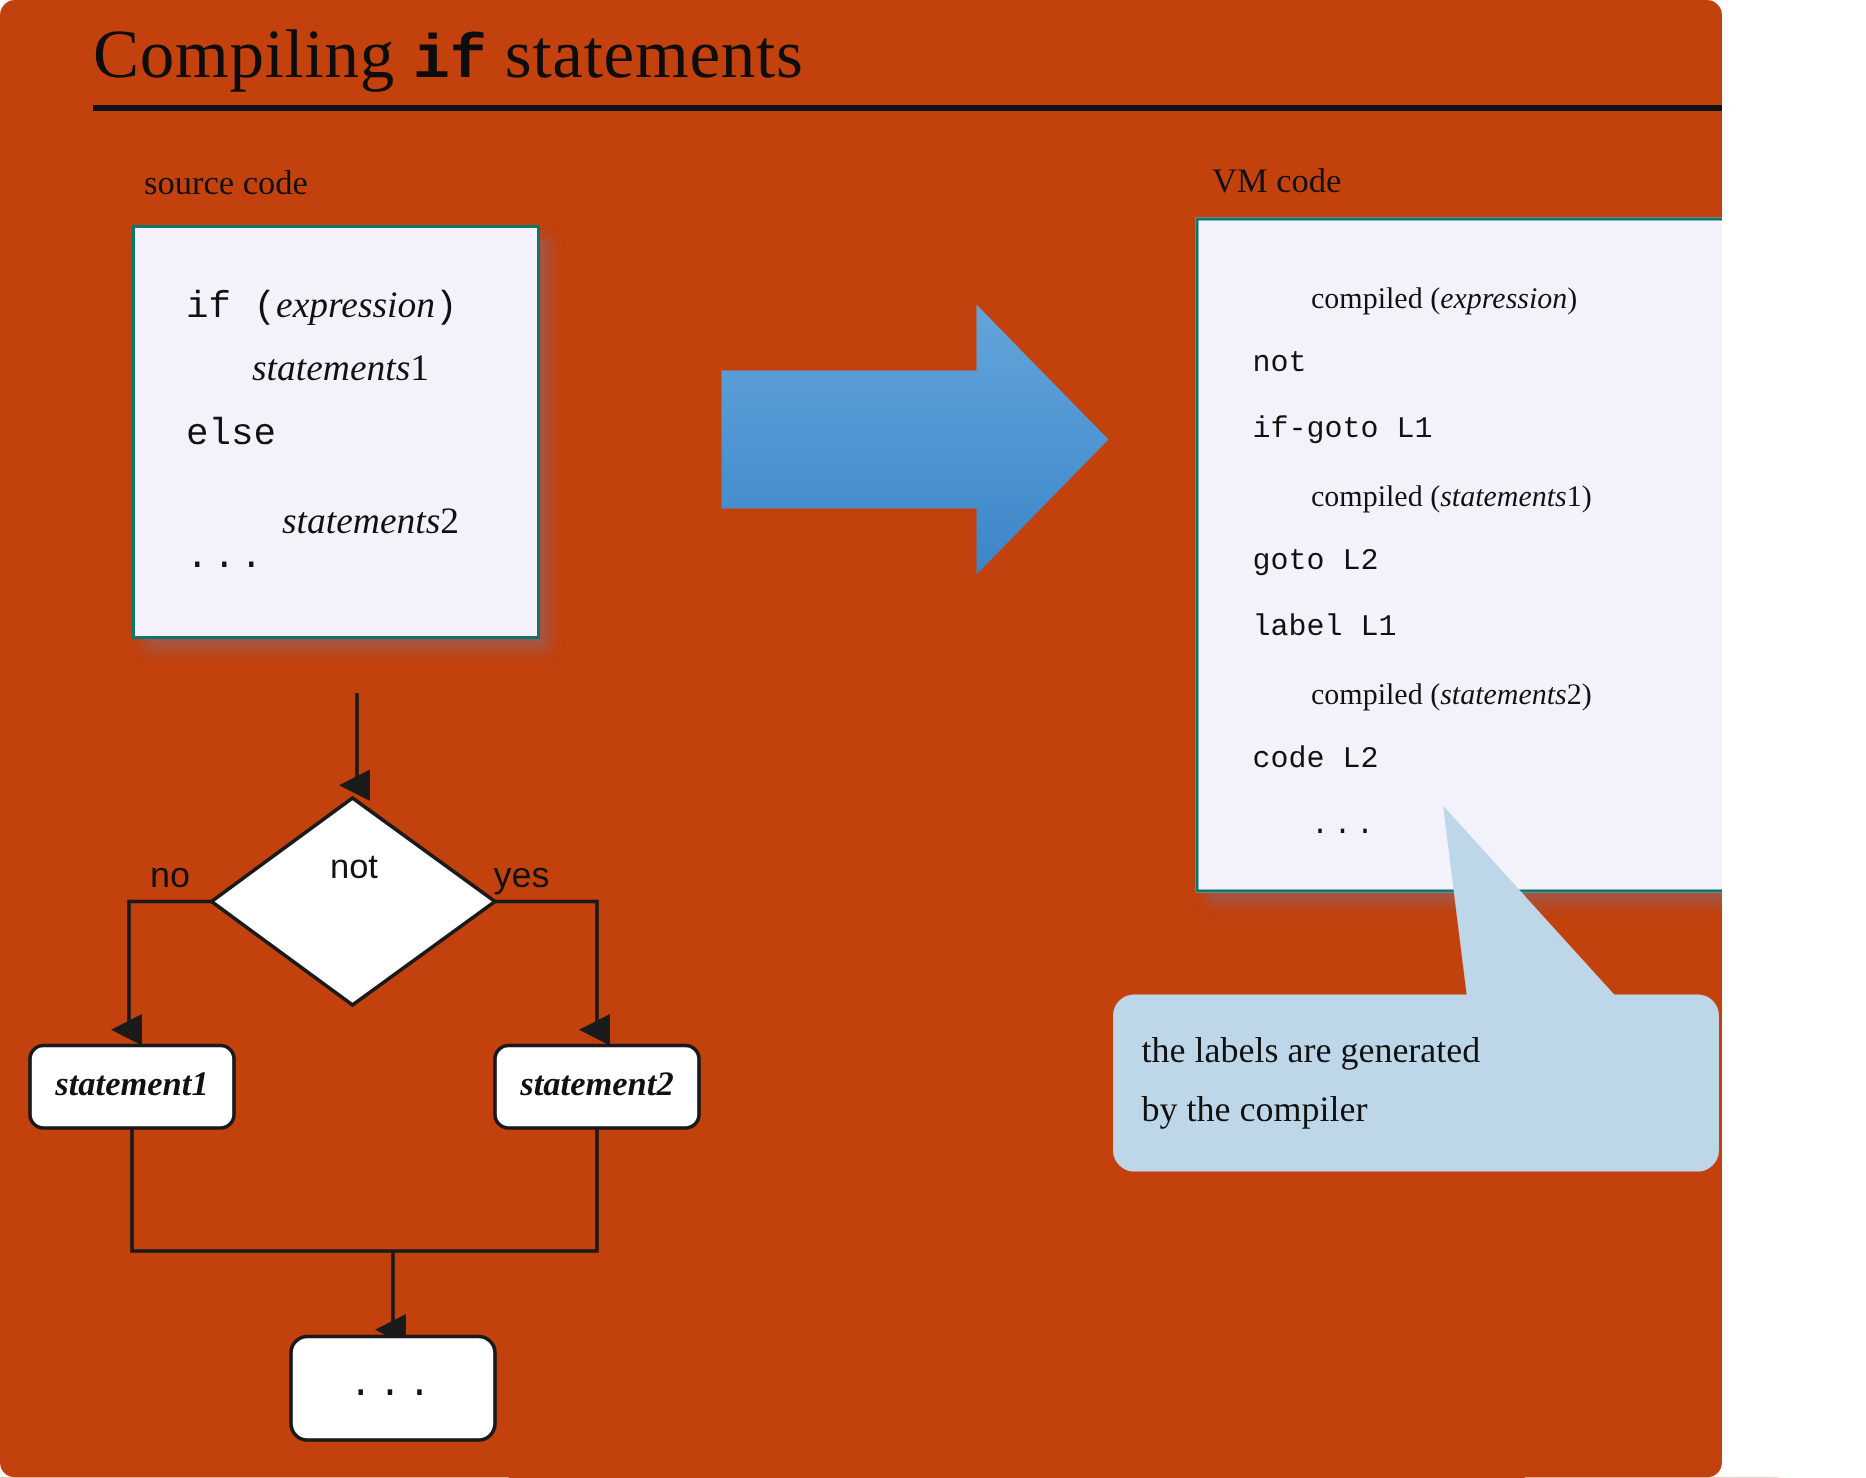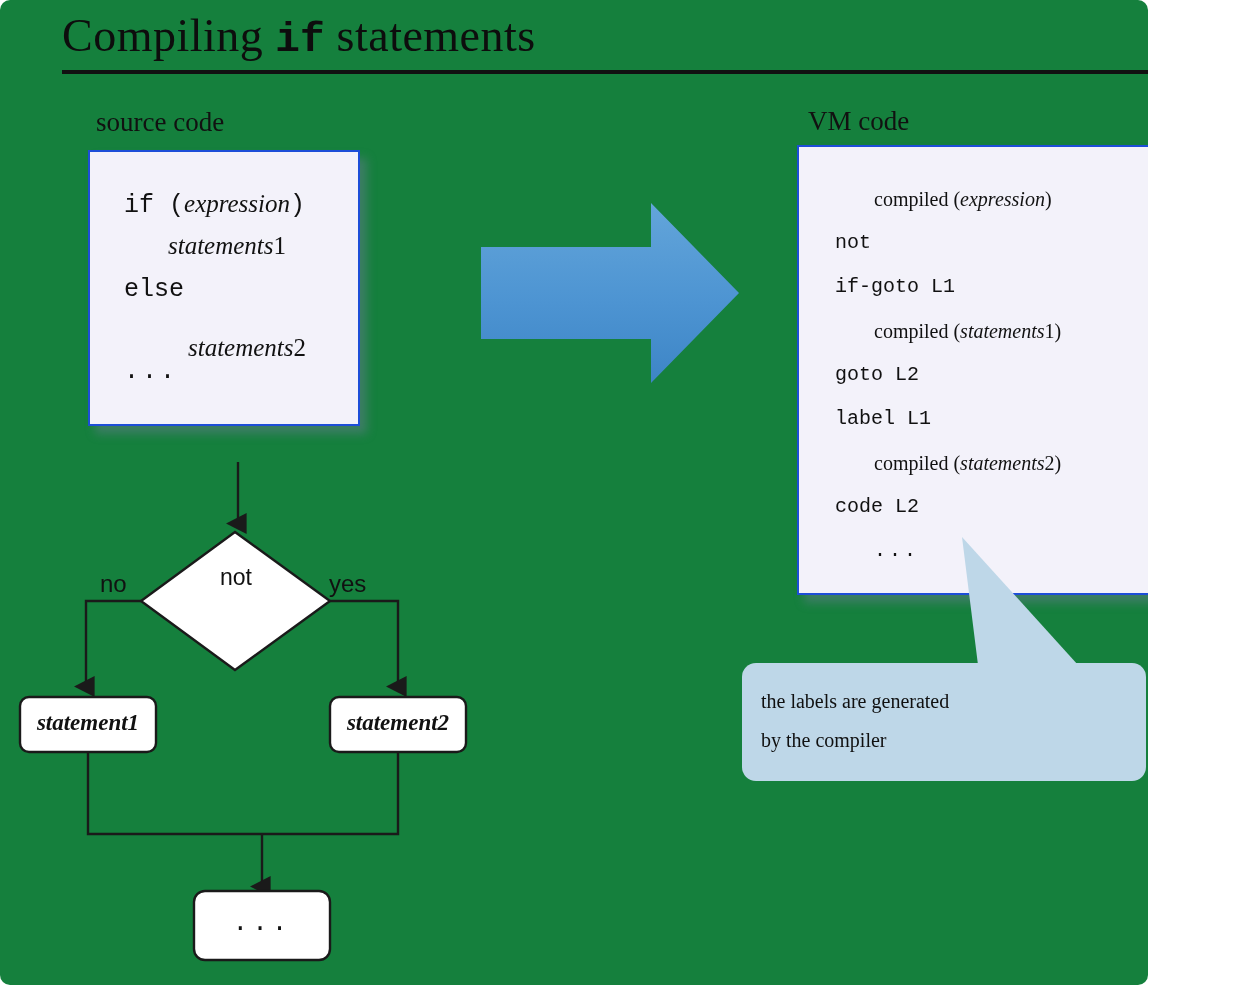--- a/index.html
+++ b/index.html
@@ -5,21 +5,21 @@
 <style>
   html, body {
     margin: 0;
     padding: 0;
     background: #ffffff;
   }
   #slide {
     position: relative;
     width: 1148px;
     height: 985px;
-    background: #15803d;
+    background: #c2410c;
     overflow: hidden;
     font-family: "Liberation Serif", serif;
     color: #0a0a0a;
     border-radius: 10px;
   }
 
   
   #title {
     position: absolute;
     left: 62px;
@@ -43,33 +43,33 @@
     top: 70px;
     width: 1182px;
     height: 4px;
     background: #111111;
   }
 
   
   .caption {
     position: absolute;
     font-family: "Liberation Serif", serif;
-    font-size: 27px;
+    font-size: 23px;
     line-height: 32px;
     color: #111111;
     white-space: nowrap;
   }
   #caption-source { left: 96px; top: 106px; }
   #caption-vm     { left: 808px; top: 105px; }
 
   
   .codebox {
     position: absolute;
     background: #f3f2fa;
-    border: 2px solid #1d4ed8;
+    border: 2px solid #0f766e;
     box-shadow: 7px 8px 9px rgba(120,120,160,0.40);
     box-sizing: border-box;
   }
   #source-box { left: 88px; top: 150px; width: 272px; height: 276px; }
   #vm-box     { left: 797px; top: 145px; width: 392px; height: 450px; }
 
   .codeline {
     position: absolute;
     white-space: nowrap;
     color: #111111;
@@ -196,21 +196,21 @@
     height: 118px;
     background: #bed7e8;
     border-radius: 14px;
   }
   #callout-text {
     position: absolute;
     left: 761px;
     top: 682px;
     width: 370px;
     font-family: "Liberation Serif", serif;
-    font-size: 20px;
+    font-size: 24px;
     line-height: 39px;
     color: #101010;
   }
 </style>
 </head>
 <body>
 
 <div id="slide">
 
   <div id="title"><span>Compiling </span><span class="mono">if</span><span> statements</span></div>

